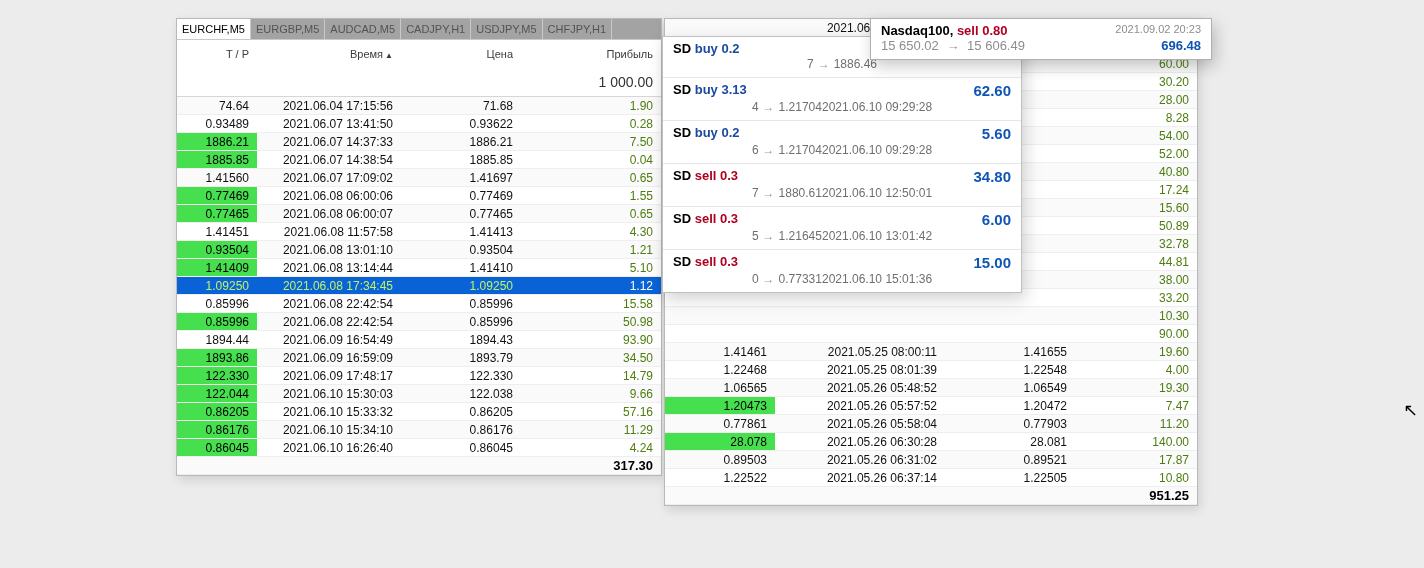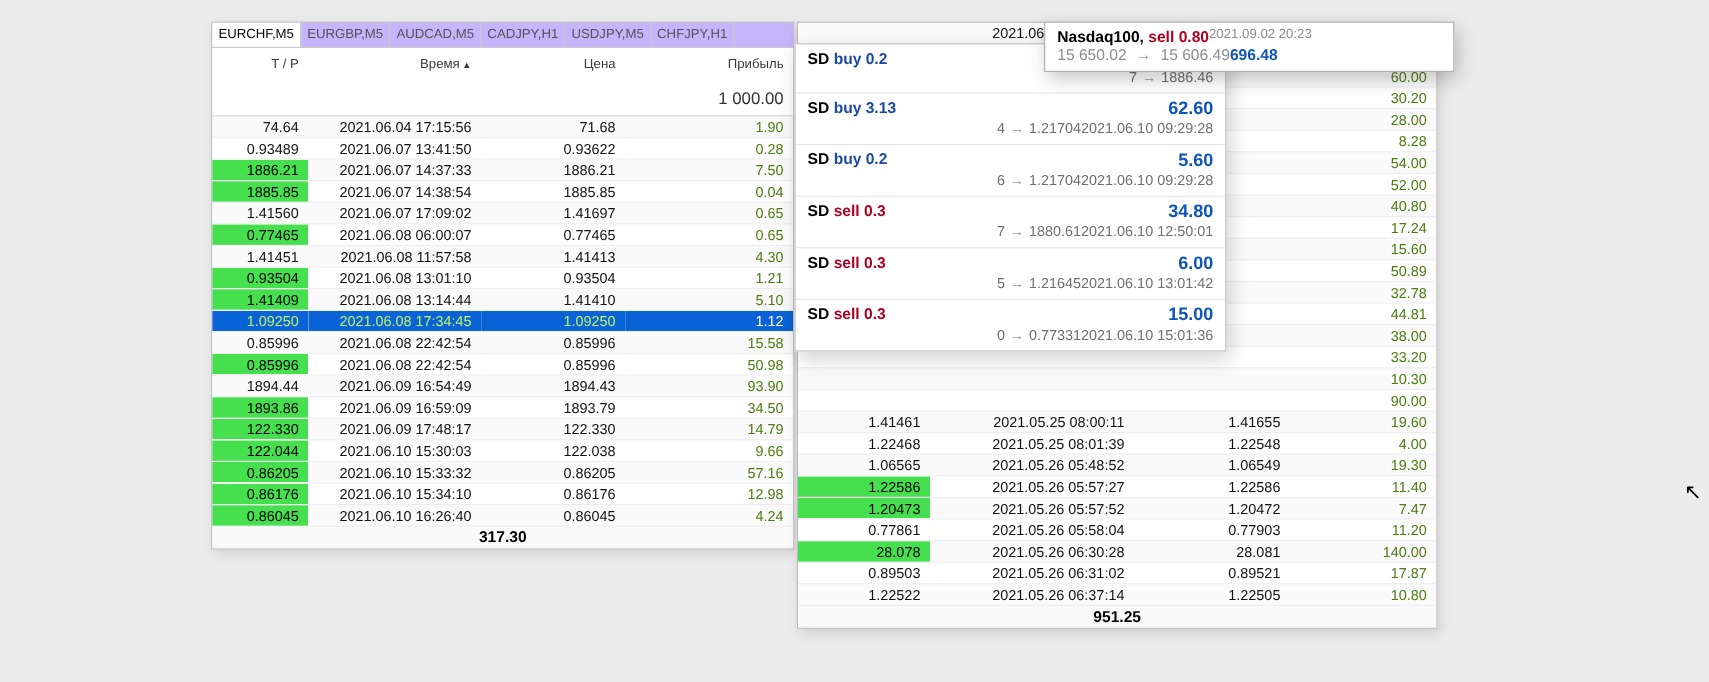--- a/index.html
+++ b/index.html
@@ -1,52 +1,52 @@
 <!DOCTYPE html>
 <html><head>
 <meta charset="utf-8">
 <style>
   html,body{margin:0;padding:0;background:#ECECEC;font-family:"Segoe UI",Tahoma,Arial,sans-serif;font-size:12px;color:#111;width:1424px;height:568px;overflow:hidden;position:relative;}
   
   #left-panel{position:absolute;left:176px;top:18px;width:484px;background:#fff;border:1px solid #b9b9b9;box-shadow:2px 4px 10px rgba(0,0,0,.12);}
-  .tabs{display:flex;align-items:center;height:20px;border-bottom:1px solid #c9c9c9;background:#c4b5fd;}
+  .tabs{display:flex;align-items:center;height:20px;border-bottom:1px solid #c9c9c9;background:#a3a3a3;}
   .tab{height:20px;line-height:20px;padding:0 5px;font-size:11px;color:#535353;border-right:1px solid #c9c9c9;white-space:nowrap;cursor:default;}
   .tab.active{background:#fff;color:#000;}
   table{border-collapse:collapse;width:100%;table-layout:fixed;}
   thead th{font-weight:normal;font-size:11px;color:#3a3a3a;text-align:right;padding:3px 8px;border-bottom:1px solid #d6d6d6;height:22px;background:#fff;}
   thead tr:first-child th{border-bottom:none;}
   tbody td{font-size:12px;text-align:right;padding:0 8px;height:17px;border-bottom:1px solid #eee;white-space:nowrap;overflow:hidden;}
   tbody tr:nth-child(odd) td{background:#FAFAFA;}
   tbody tr:nth-child(even) td{background:#fff;}
   .profit-blue{color:#4d7c0f;}
-  .total-row td{background:#C8C8C8;font-weight:600;font-size:13px;color:#000;text-align:center;}
+  .total-row td{background:#C8C8C8;font-weight:600;font-size:13px;color:#000;}
   .cell-hl{background:#46E04F !important;color:#000;}
   .row-selected td{background:#0A63D6 !important;color:#bef264;}
   .row-selected td.profit-blue{color:#fff;}
   .sort-arrow{font-size:8px;margin-left:2px;}
 
   
   #right-panel{position:absolute;left:664px;top:18px;width:532px;background:#fff;border:1px solid #b9b9b9;box-shadow:2px 4px 10px rgba(0,0,0,.12);}
   #right-panel tbody td{height:17px;}
 
   
   #overlay{position:absolute;left:662px;top:36px;width:358px;background:#fff;border:1px solid #c0c0c0;box-shadow:3px 6px 16px rgba(0,0,0,.18);font-size:13px;}
   .card{padding:4px 10px 6px 10px;}
   .card:not(:last-child){border-bottom:1px solid #e6e6e6;}
   .card-top{display:flex;justify-content:space-between;align-items:flex-start;}
   .sym{font-weight:600;color:#000;}
   .side-buy{color:#1B49A2;font-weight:600;}
   .side-sell{color:#B00020;font-weight:600;}
   .pnl{color:#0E55B6;font-weight:600;font-size:15px;}
-  .card-bot{display:flex;justify-content:flex-end;color:#6f6f6f;font-size:12px;margin-top:1px;}
+  .card-bot{display:flex;justify-content:center;color:#6f6f6f;font-size:12px;margin-top:1px;}
   .arrow{color:#9a9a9a;margin:0 4px;}
 
   
   #tooltip{position:absolute;left:870px;top:18px;width:320px;background:#fff;border:1px solid #b0b0b0;box-shadow:3px 6px 16px rgba(0,0,0,.22);padding:4px 10px 6px 10px;font-size:13px;}
-  #tooltip .row1{display:flex;align-items:flex-start;}
+  #tooltip .row1{display:flex;justify-content:space-between;align-items:flex-start;}
   #tooltip .muted{color:#8d8d8d;font-size:11px;}
   #tooltip .val{color:#0E55B6;font-weight:700;}
 
   
   #cursor{position:absolute;left:1404px;top:400px;font-size:16px;color:#000;transform:scale(1.1);pointer-events:none;}
 </style>
 </head>
 <body>
 
 <div id="left-panel">
@@ -104,20 +104,26 @@
           <td>1885.85</td>
           <td class="profit-blue">0.04</td>
         </tr>
         <tr>
           <td>1.41560</td>
           <td>2021.06.07 17:09:02</td>
           <td>1.41697</td>
           <td class="profit-blue">0.65</td>
         </tr>
         <tr>
+          <td class="cell-hl">0.77469</td>
+          <td>2021.06.08 06:00:06</td>
+          <td>0.77469</td>
+          <td class="profit-blue">1.55</td>
+        </tr>
+        <tr>
           <td class="cell-hl">0.77465</td>
           <td>2021.06.08 06:00:07</td>
           <td>0.77465</td>
           <td class="profit-blue">0.65</td>
         </tr>
         <tr>
           <td>1.41451</td>
           <td>2021.06.08 11:57:58</td>
           <td>1.41413</td>
           <td class="profit-blue">4.30</td>
@@ -179,21 +185,21 @@
         <tr>
           <td class="cell-hl">0.86205</td>
           <td>2021.06.10 15:33:32</td>
           <td>0.86205</td>
           <td class="profit-blue">57.16</td>
         </tr>
         <tr>
           <td class="cell-hl">0.86176</td>
           <td>2021.06.10 15:34:10</td>
           <td>0.86176</td>
-          <td class="profit-blue">12.98</td>
+          <td class="profit-blue">11.29</td>
         </tr>
         <tr>
           <td class="cell-hl">0.86045</td>
           <td>2021.06.10 16:26:40</td>
           <td>0.86045</td>
           <td class="profit-blue">4.24</td>
         </tr>
       </tbody>
     <tbody>
         <tr class="total-row">
@@ -338,26 +344,20 @@
           <td>1.22468</td>
           <td>2021.05.25 08:01:39</td>
           <td>1.22548</td>
           <td class="profit-blue">4.00</td>
         </tr>
         <tr>
           <td>1.06565</td>
           <td>2021.05.26 05:48:52</td>
           <td>1.06549</td>
           <td class="profit-blue">19.30</td>
-        </tr>
-        <tr>
-          <td class="cell-hl">1.22586</td>
-          <td>2021.05.26 05:57:27</td>
-          <td>1.22586</td>
-          <td class="profit-blue">11.40</td>
         </tr>
         <tr>
           <td class="cell-hl">1.20473</td>
           <td>2021.05.26 05:57:52</td>
           <td>1.20472</td>
           <td class="profit-blue">7.47</td>
         </tr>
         <tr>
           <td>0.77861</td>
           <td>2021.05.26 05:58:04</td>

